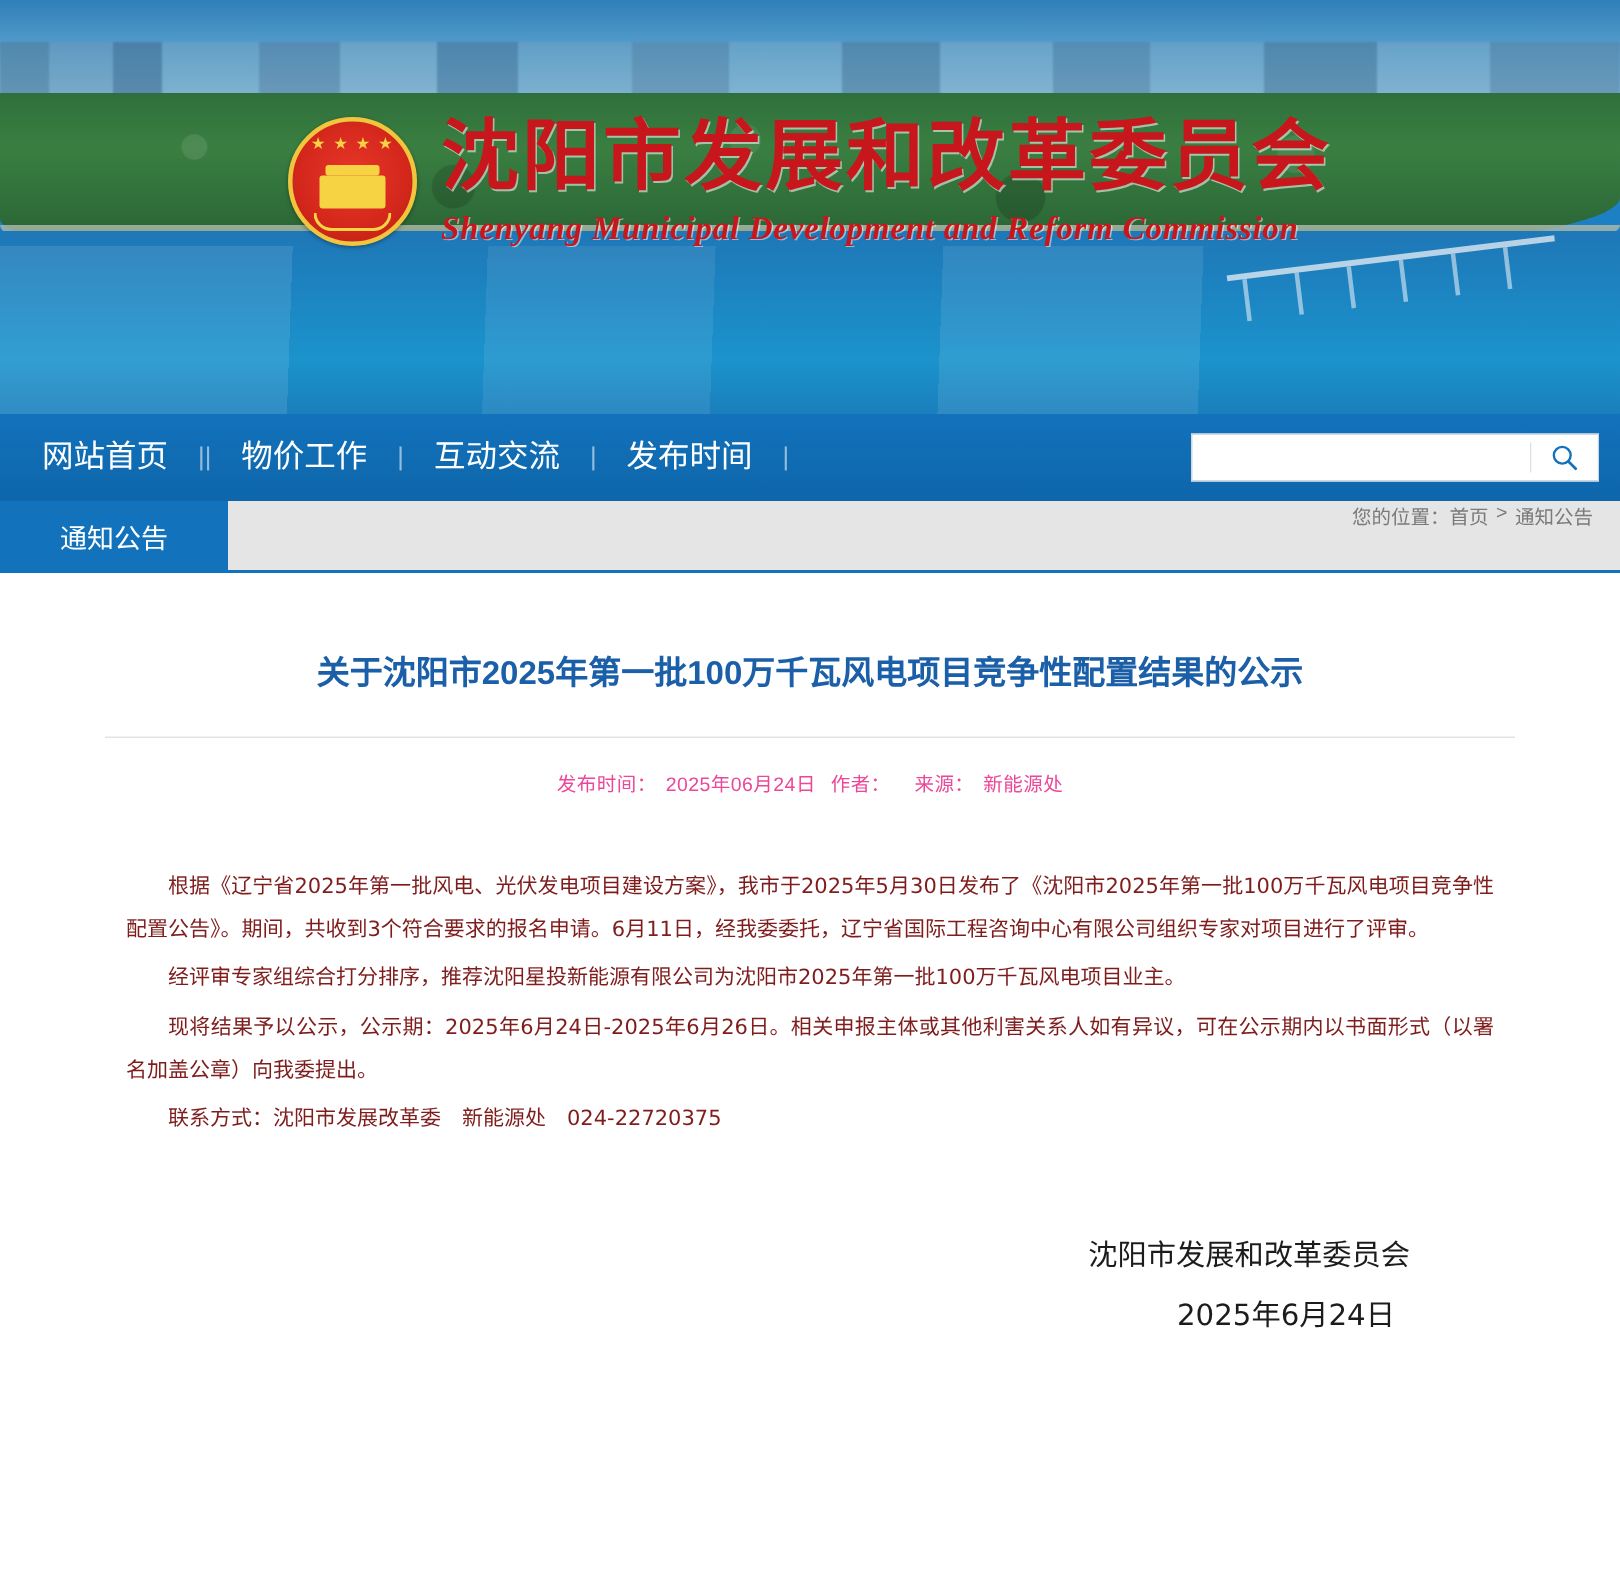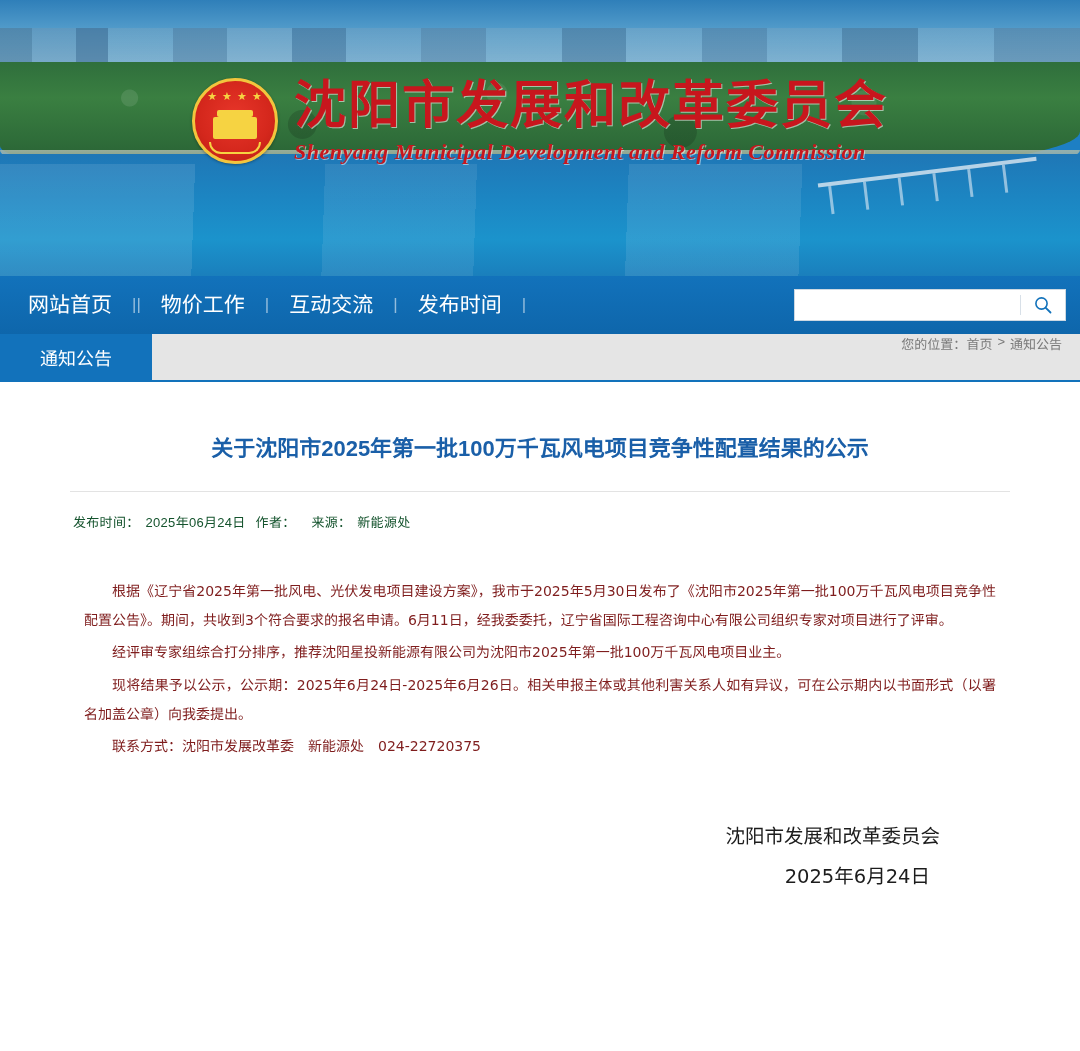--- a/index.html
+++ b/index.html
@@ -235,23 +235,23 @@
     text-align: center;
     font-size: 22px;
     font-weight: bold;
     color: #1a5fa8;
     line-height: 1.5;
     padding: 10px 20px 26px 20px;
   }
   .art-meta {
     border-top: 1px solid #e3e3e3;
     padding-top: 20px;
-    text-align: left;
+    text-align: center;
     font-size: 13px;
-    color: #14532d;
+    color: #ec4899;
     letter-spacing: .3px;
   }
   .art-meta span { margin: 0 3px; }
   .art-body {
     margin-top: 46px;
     font-family: "DejaVu Sans", "Liberation Sans", sans-serif;
     font-size: 14px;
     color: #7f1d1d;
     line-height: 2.05;
     text-align: justify;

